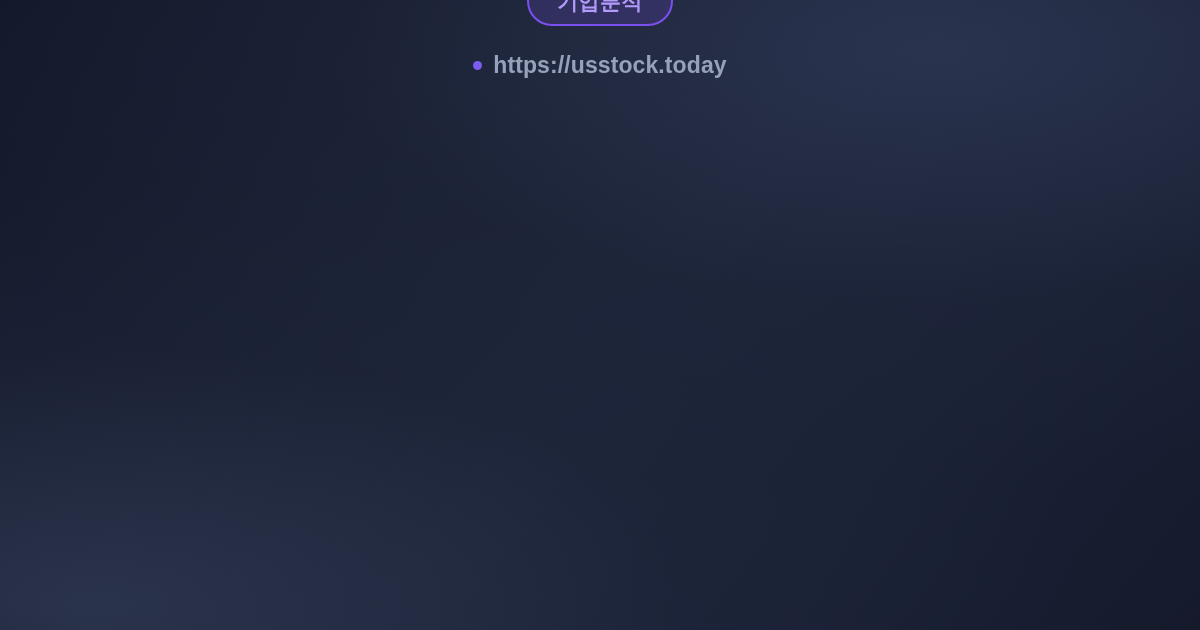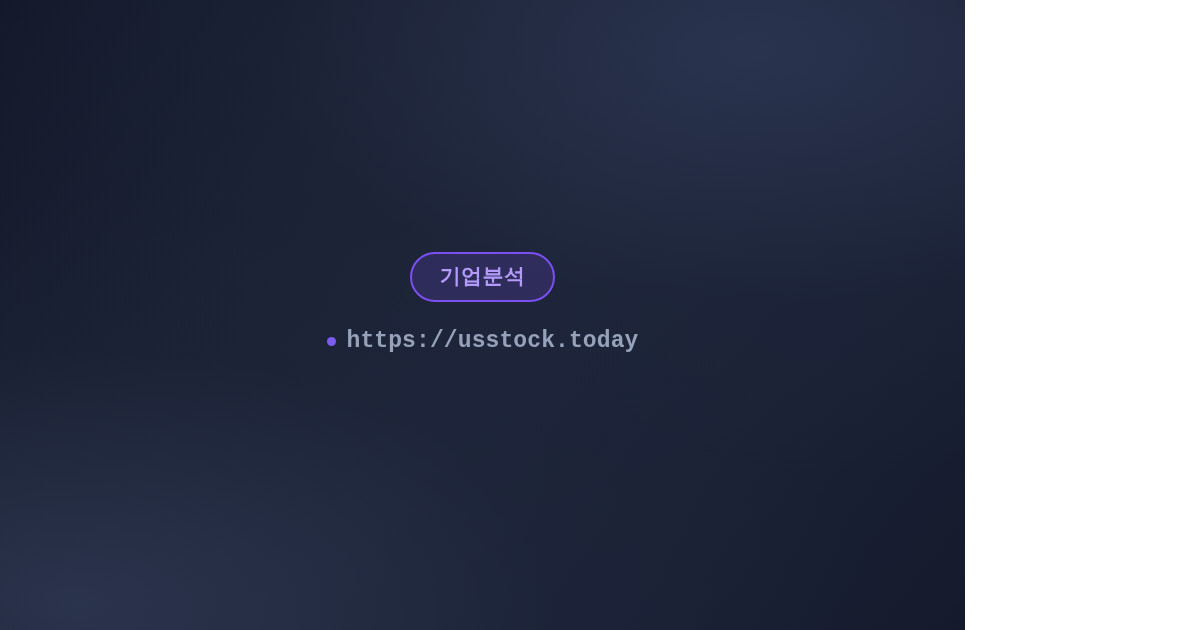--- a/index.html
+++ b/index.html
@@ -8,32 +8,31 @@
   }
   body {
     width: 1200px;
     height: 630px;
     overflow: hidden;
     font-family: "Liberation Sans", "DejaVu Sans", sans-serif;
   }
 
   .og-card {
     position: relative;
-    width: 965px;
+    width: 1200px;
     height: 630px;
     box-sizing: border-box;
     background:
       radial-gradient(120% 95% at 78% 8%, rgba(44, 54, 82, 0.85) 0%, rgba(30, 38, 60, 0.35) 42%, rgba(20, 25, 42, 0) 72%),
       radial-gradient(110% 90% at 8% 96%, rgba(46, 56, 82, 0.80) 0%, rgba(30, 38, 60, 0.32) 45%, rgba(20, 25, 42, 0) 75%),
       linear-gradient(128deg, #13182a 0%, #1a2032 28%, #1e2539 52%, #1b2236 74%, #151a2c 100%);
     display: flex;
     flex-direction: column;
     align-items: center;
-    justify-content: center;
-    font-family: Liberation Mono, monospace;
+    justify-content: flex-start;
   }
 
   
   .vignette {
     position: absolute;
     inset: 0;
     pointer-events: none;
     background: radial-gradient(130% 110% at 50% 50%, rgba(0,0,0,0) 55%, rgba(8,11,20,0.38) 100%);
   }
 

